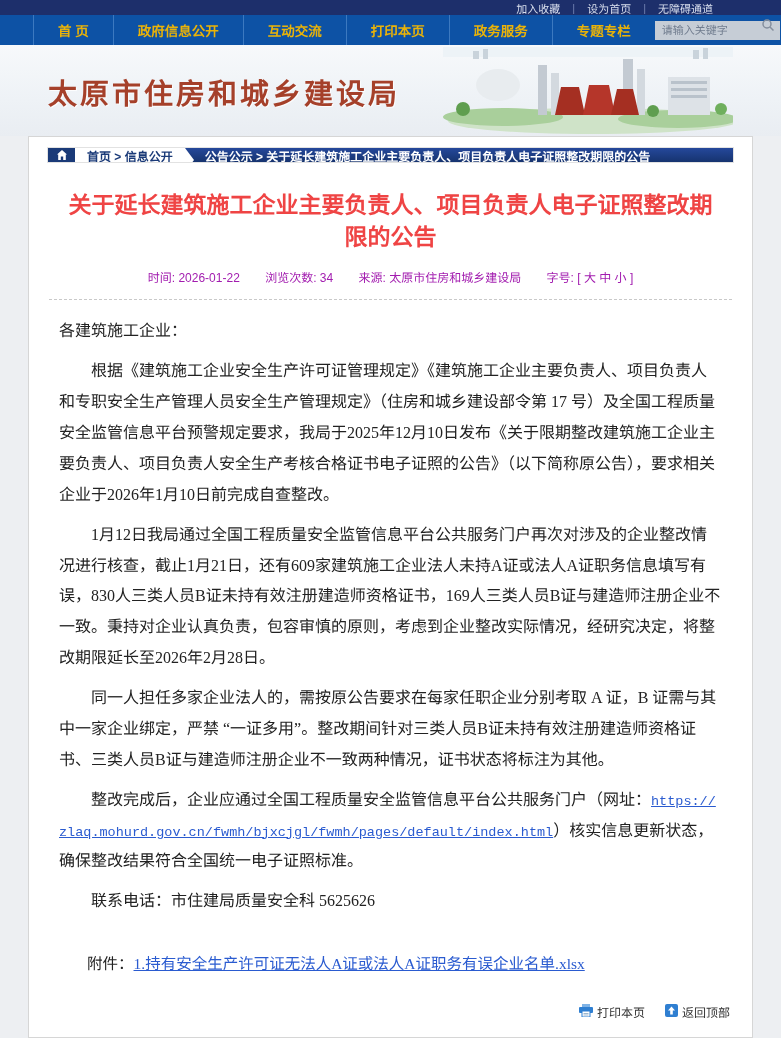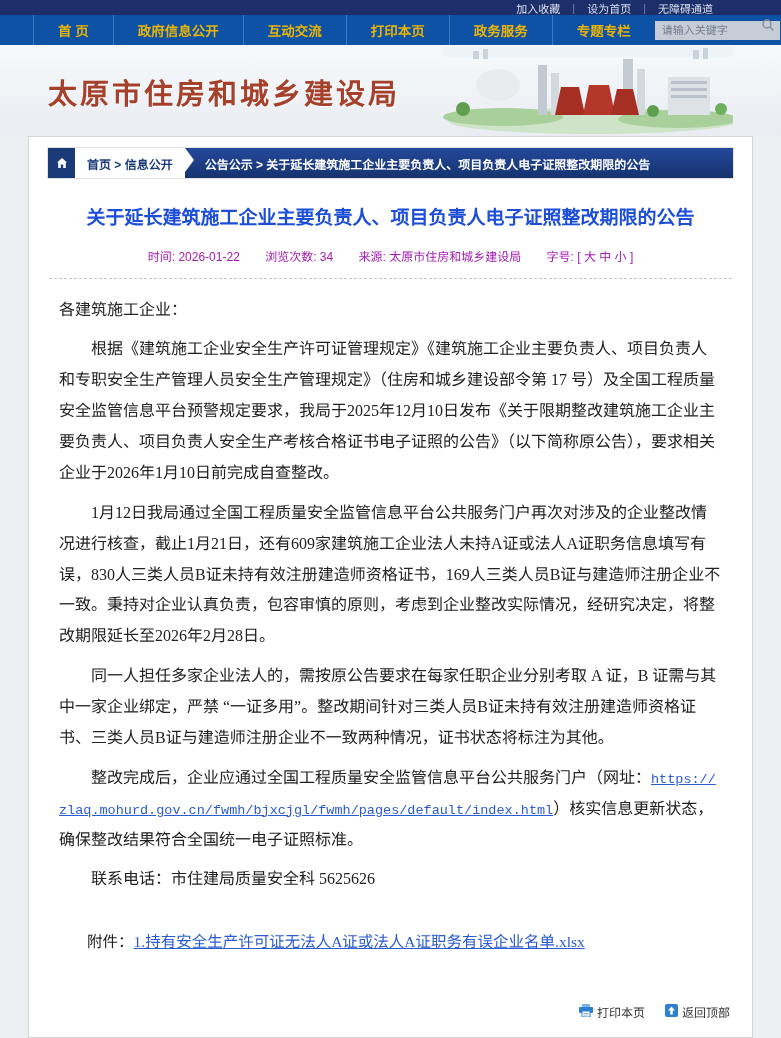--- a/index.html
+++ b/index.html
@@ -55,21 +55,21 @@
   }
   .banner-art { position:absolute; right:48px; top:2px; }
   
   .card {
     position:absolute; left:28px; top:136px;
     width:725px; height:902px;
     background:#fff; border:1px solid #d6d6d6;
   }
   
   .breadcrumb {
-    margin:10px 18px 0; height:32px;
+    margin:10px 18px 0; height:16px;
     border:1px solid #e2e2e2; display:flex; align-items:stretch;
     font-size:12px; overflow:hidden;
   }
   .bc-home {
     width:27px; background:#1a3a78; color:#fff;
     display:flex; align-items:center; justify-content:center; cursor:pointer;
   }
   .bc-left {
     background:#fff; color:#1a3a78; font-weight:bold;
     display:flex; align-items:center; padding:0 12px; white-space:nowrap; cursor:pointer;
@@ -81,21 +81,21 @@
     white-space:nowrap; overflow:hidden;
   }
   .bc-bar::before {
     content:""; position:absolute; left:0; top:0;
     border-top:12px solid transparent; border-bottom:12px solid transparent;
     border-left:9px solid #fff;
   }
   
   .art-title {
     margin:26px 30px 0; text-align:center;
-    color:#1d4ed8; font-size:19px; font-weight:bold; line-height:1.4;
+    color:#ef4444; font-size:23px; font-weight:bold; line-height:1.4;
   }
   .art-meta {
     margin-top:15px; text-align:center;
     font-size:12px; color:#a21caf;
   }
   .art-meta span { margin:0 11px; }
   .art-meta .fsize { cursor:pointer; }
   .dash-divider { margin:14px 20px 0; border-bottom:1px dashed #c9c9c9; }
   .art-body {
     padding:16px 30px 0;

